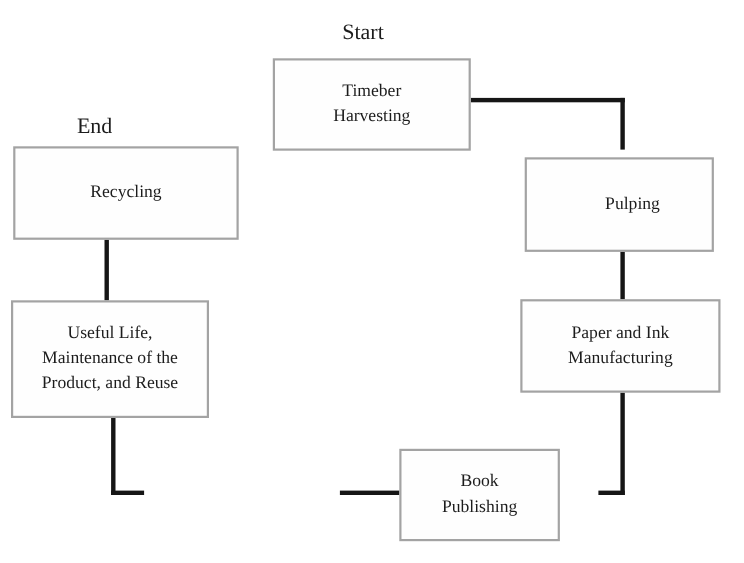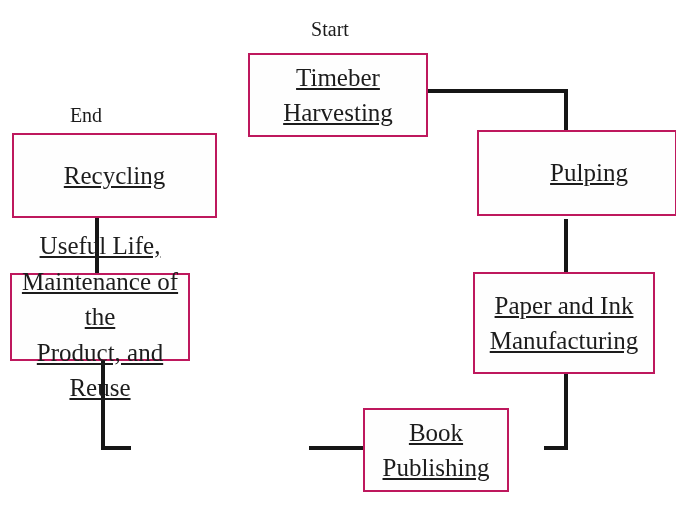--- a/index.html
+++ b/index.html
@@ -12,49 +12,48 @@
     width: 676px;
     height: 512px;
     background: #ffffff;
     font-family: "Liberation Serif", "DejaVu Serif", serif;
     color: #1c1c1c;
     overflow: hidden;
   }
   .node {
     position: absolute;
     box-sizing: border-box;
-    border: 2px solid #be185d;
+    border: 2px solid #a3a3a3;
     background: #fefefe;
     display: flex;
     align-items: center;
     justify-content: center;
     text-align: center;
-    font-size: 25px;
+    font-size: 16px;
     line-height: 1.42;
     white-space: pre-line;
     z-index: 2;
-    text-decoration: underline;
   }
   .float-label {
     position: absolute;
     font-size: 20px;
     text-align: center;
     z-index: 2;
   }
   .conn {
     position: absolute;
     background: #161616;
     z-index: 1;
   }
   
   #node-timber          { left: 248px; top: 53px;  width: 180px; height: 84px; }
   #node-recycling       { left: 12px;  top: 133px; width: 205px; height: 85px; }
-  #node-pulping         { left: 477px; top: 130px; width: 200px; height: 86px; padding-left: 24px; }
-  #node-paper-ink       { left: 473px; top: 272px; width: 182px; height: 102px; }
-  #node-useful-life     { left: 10px;  top: 273px; width: 180px; height: 88px; }
+  #node-pulping         { left: 477px; top: 143px; width: 172px; height: 86px; padding-left: 24px; }
+  #node-paper-ink       { left: 473px; top: 272px; width: 182px; height: 85px; }
+  #node-useful-life     { left: 10px;  top: 273px; width: 180px; height: 107px; }
   #node-transportation  { left: 130px; top: 405px; width: 180px; height: 83px; }
   #node-book-publishing { left: 363px; top: 408px; width: 146px; height: 84px; }
   #start-label { left: 300px; top: 18px; width: 60px; }
   #end-label   { left: 56px;  top: 104px; width: 60px; }
   
   #conn-timber-pulping-h   { left: 428px; top: 89px;  width: 140px; height: 4px; }
   #conn-timber-pulping-v   { left: 564px; top: 89px;  width: 4px;   height: 47px; }
   #conn-pulping-paper-v    { left: 564px; top: 219px; width: 4px;   height: 54px; }
   #conn-paper-book-v       { left: 564px; top: 356px; width: 4px;   height: 94px; }
   #conn-paper-book-h       { left: 544px; top: 446px; width: 24px;  height: 4px; }

